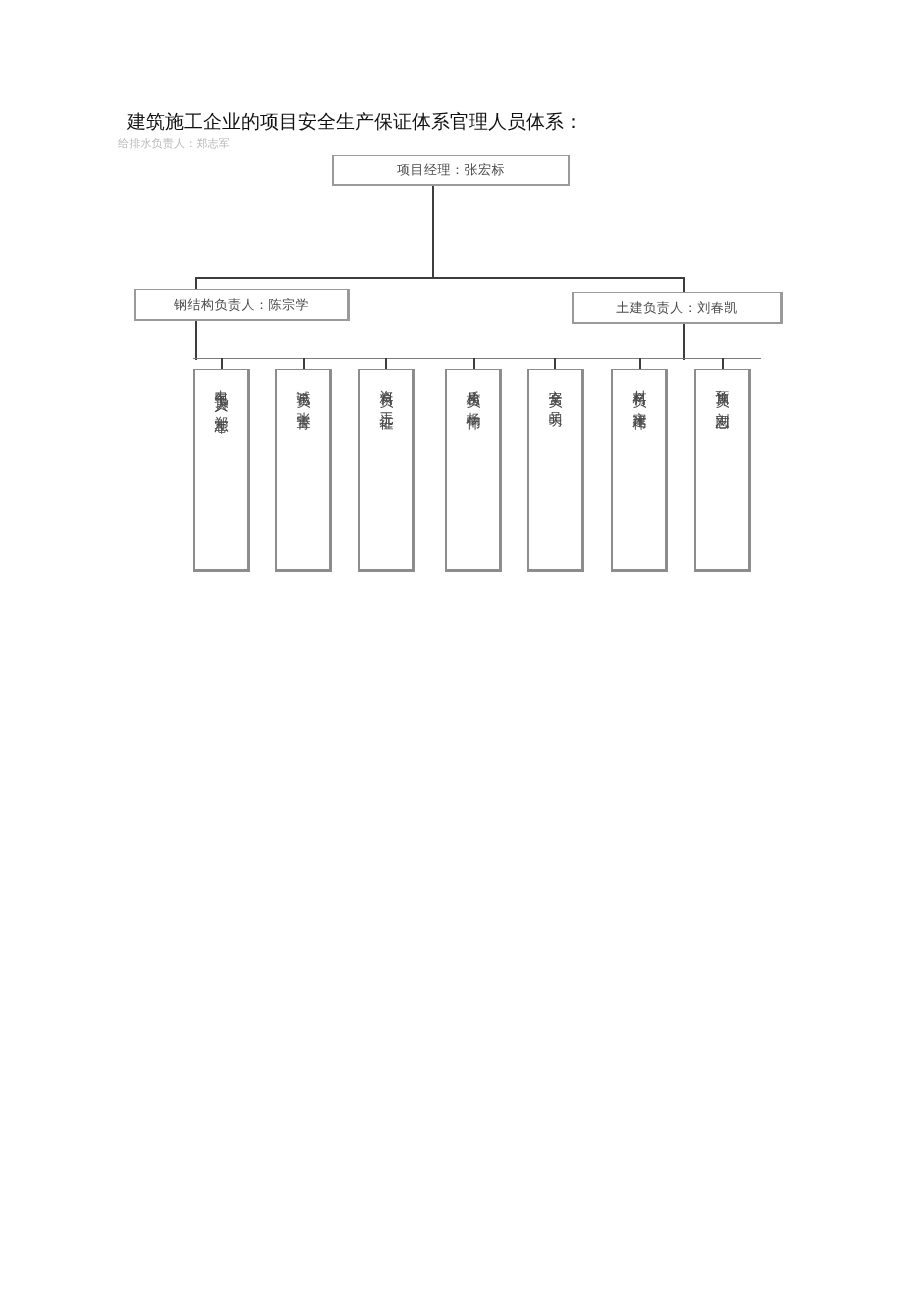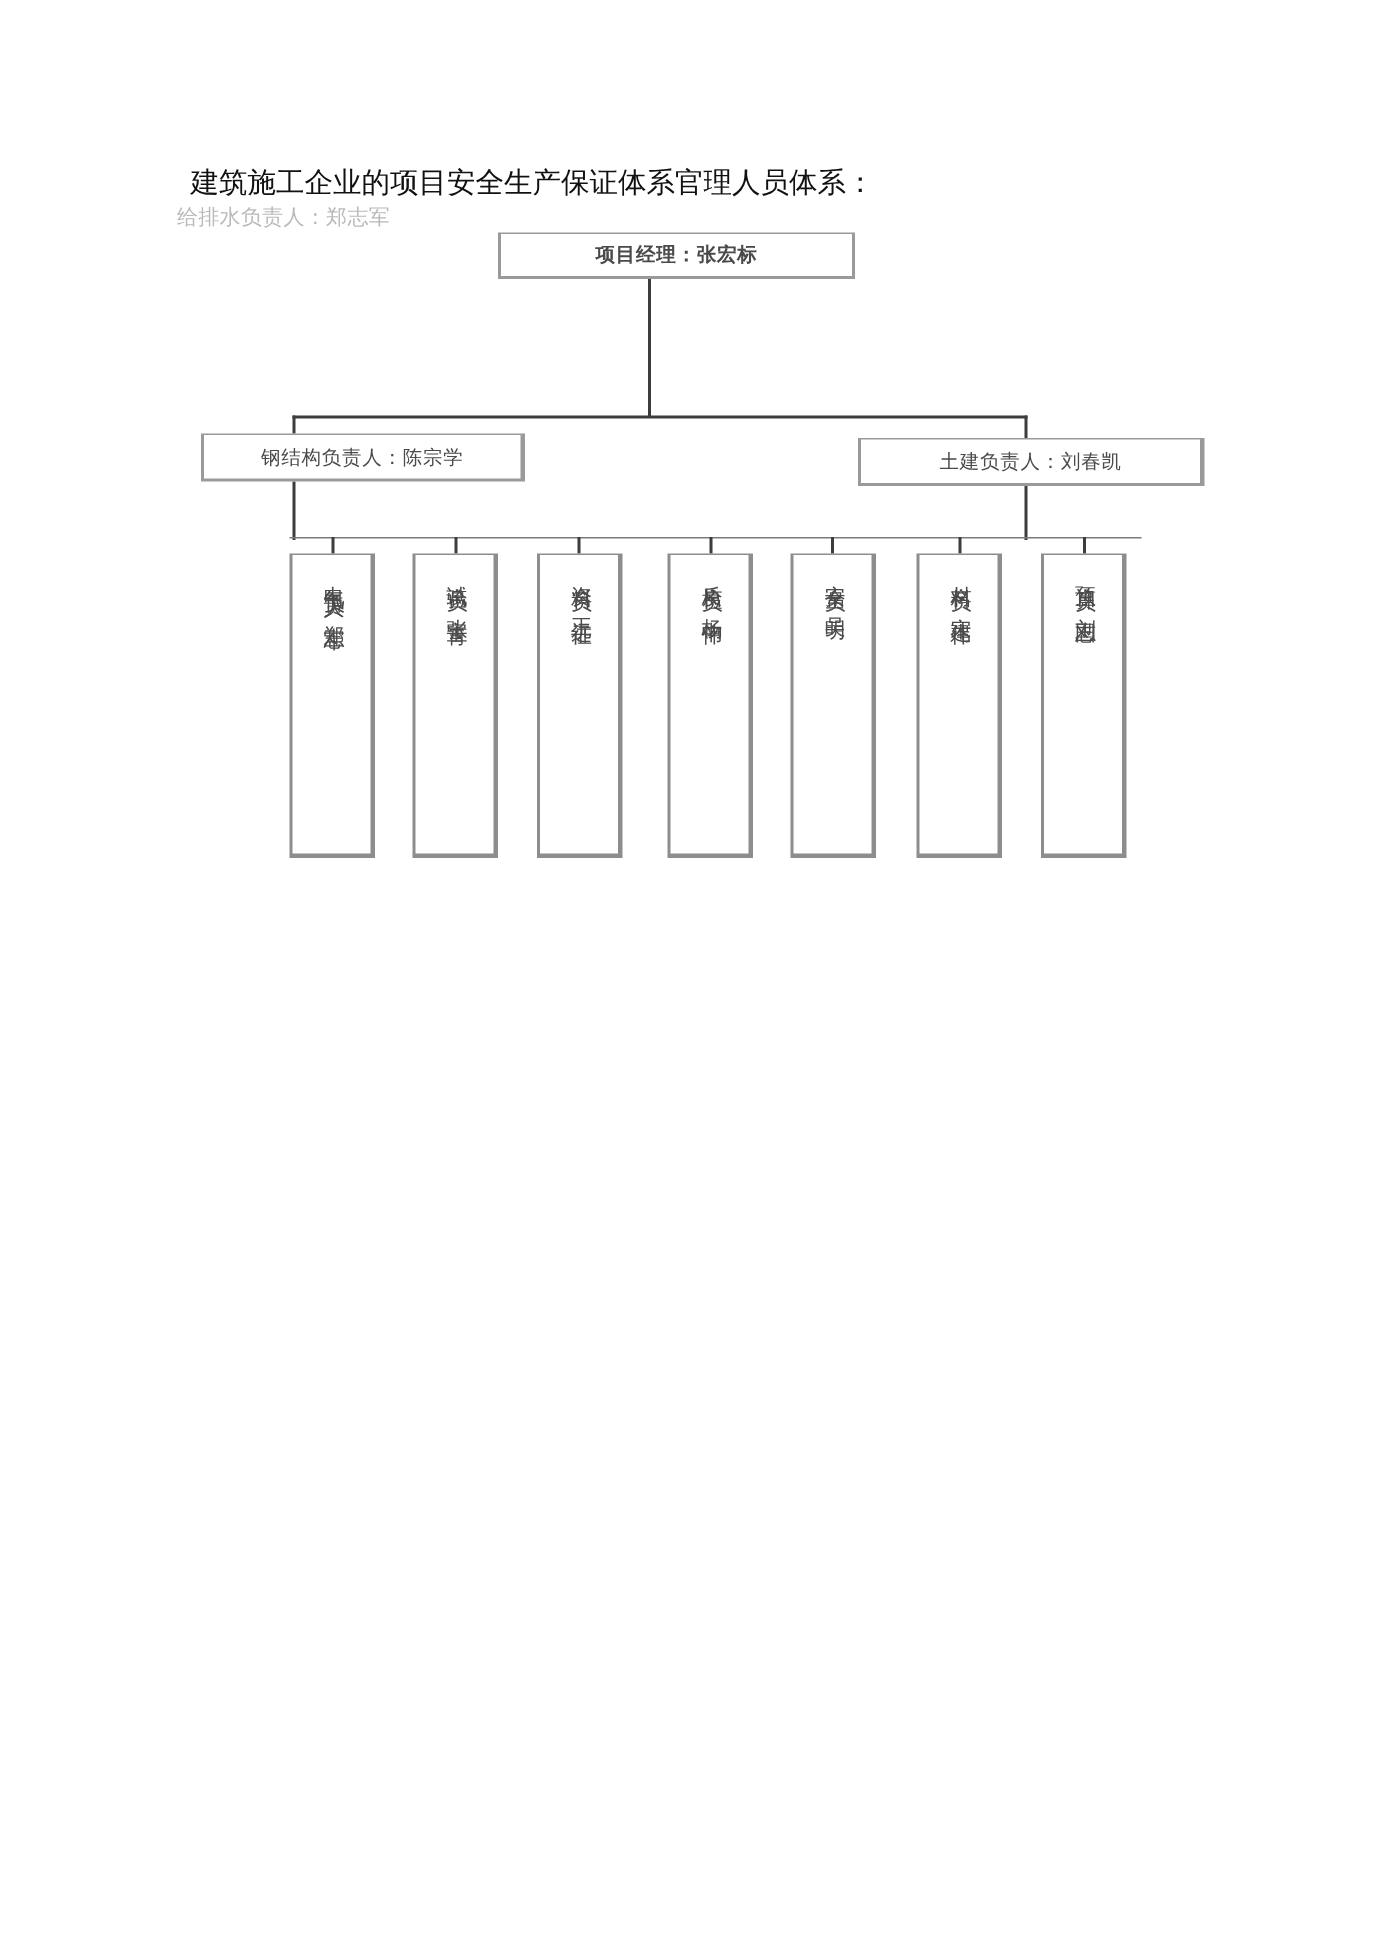--- a/index.html
+++ b/index.html
@@ -37,21 +37,21 @@
     white-space: nowrap;
     z-index: 6;
   }
 
   
   .ghost-text {
     position: absolute;
     left: 118px;
     top: 136px;
     font-family: "Liberation Serif", "DejaVu Serif", serif;
-    font-size: 14px;
+    font-size: 11px;
     color: #b9b9b9;
     white-space: nowrap;
     letter-spacing: 0.2px;
     z-index: 5;
   }
 
   
   .node {
     position: absolute;
     background: #ffffff;
@@ -68,21 +68,21 @@
     align-items: center;
     justify-content: center;
   }
   .node-h .node-label {
     font-size: 13px;
     color: #4a4a4a;
     white-space: nowrap;
     letter-spacing: 0.5px;
   }
 
-  .node-root { border-left-width: 2px; font-weight: bold; }
+  .node-root { border-left-width: 2px; }
 
   .node-mid-left  { border-left-width: 2px; border-right-width: 3px; border-bottom-width: 2px; margin-left: 16px;}
   .node-mid-right { border-left-width: 2px; border-right-width: 3px; border-bottom-width: 2px;}
 
   
   .node-v {
     border: 1px solid #8d8d8d;
     border-left-width: 2px;
     border-right-width: 3px;
     border-bottom-width: 3px;
@@ -143,21 +143,21 @@
   <div class="line line-v" style="left:722px; top:358px; height:12px;"></div>
 
   <div class="node node-h node-root" style="left:332px; top:155px; width:238px; height:31px;">
     <span class="node-label">项目经理：张宏标</span>
   </div>
 
   <div class="node node-h node-mid-left" style="left:118px; top:289px; width:216px; height:32px;">
     <span class="node-label">钢结构负责人：陈宗学</span>
   </div>
 
-  <div class="node node-h node-mid-right" style="left:572px; top:292px; width:231px; height:32px;">
+  <div class="node node-h node-mid-right" style="left:572px; top:292px; width:211px; height:32px;">
     <span class="node-label">土建负责人：刘春凯</span>
   </div>
 
   <div class="node node-v" style="left:193px; top:369px; width:57px; height:203px;">
     <span class="node-label">电气负责人：郑志军</span>
   </div>
 
   <div class="node node-v" style="left:275px; top:369px; width:57px; height:203px;">
     <span class="node-label">试验员：张宝青</span>
   </div>

